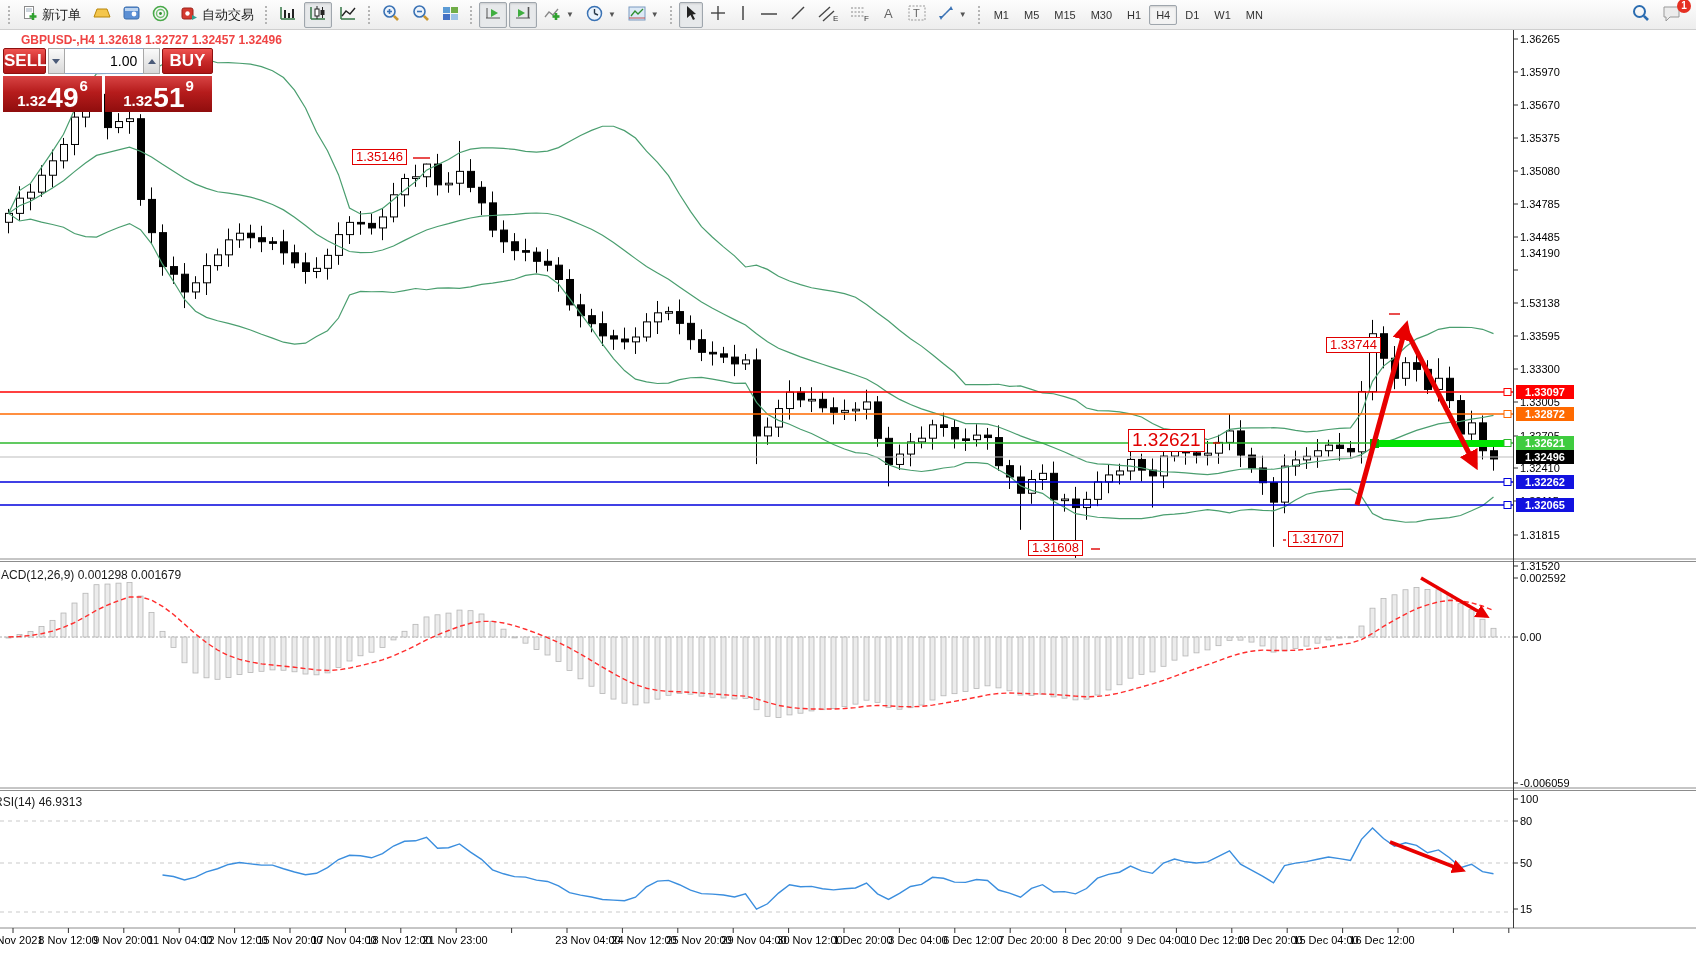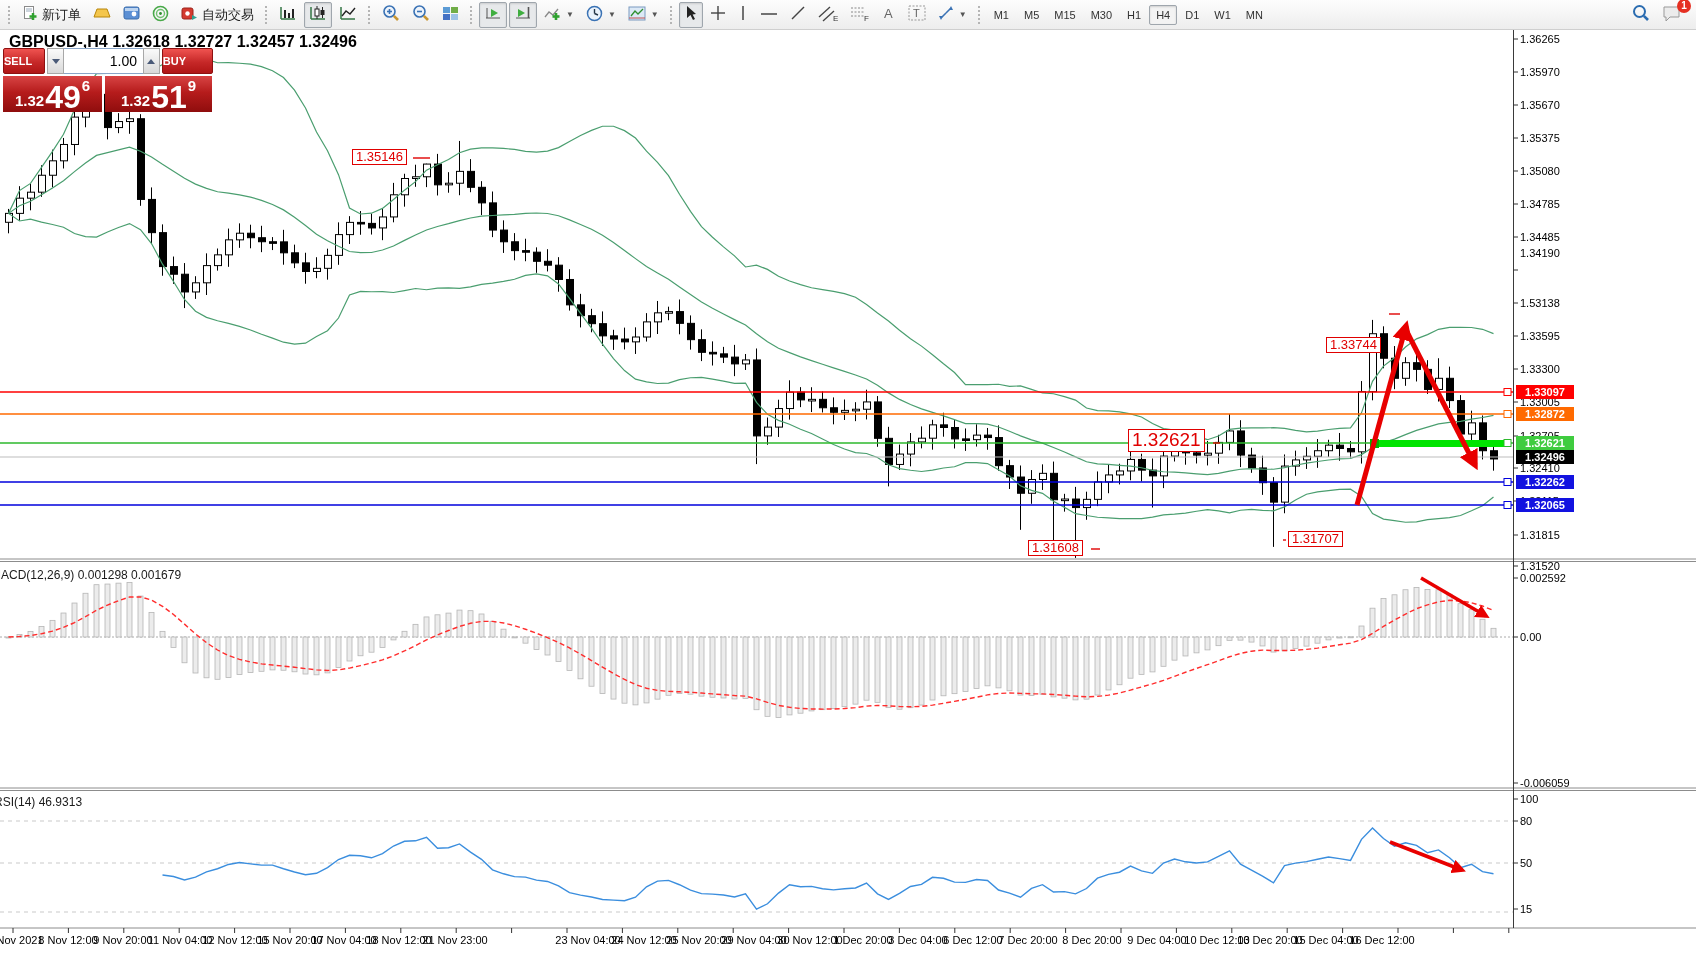--- a/index.html
+++ b/index.html
@@ -16,50 +16,50 @@
     border-radius:2px;font-size:13px;color:#222;cursor:default;white-space:nowrap;}
   .tbtn.pressed{border:1px solid #9fa6ad;background:#e7e9eb;box-shadow:inset 0 1px 2px rgba(0,0,0,.12);}
   .caret{font-size:8px;color:#555;margin-left:1px;}
   .tf{font-size:11px;color:#333;padding:3px 6px;border:1px solid transparent;border-radius:2px;}
   .tf.active{border:1px solid #9fa6ad;background:#f3f3f3;box-shadow:inset 0 1px 2px rgba(0,0,0,.15);}
   .spacer{flex:1;}
   .badge{position:absolute;top:-4px;right:-6px;background:#e53022;color:#fff;border-radius:50%;
     width:14px;height:14px;font-size:10px;line-height:14px;text-align:center;font-weight:bold;}
   
   #chart-svg{position:absolute;left:0;top:30px;z-index:1;}
-  .ohlc-title{position:absolute;left:9px;top:33px;font-size:16px;font-weight:600;color:#000000;z-index:5;}
+  .ohlc-title{position:absolute;left:21px;top:33px;font-size:12px;font-weight:600;color:#ef4444;z-index:5;}
   .pane-label{position:absolute;font-size:12px;color:#1a1a1a;z-index:5;}
   
   .axlab{position:absolute;left:1516px;width:58px;height:14px;line-height:14px;text-align:center;
     color:#fff;font-size:11px;font-weight:bold;z-index:6;}
   .tick-label{position:absolute;left:1520px;height:12px;line-height:12px;font-size:11px;color:#000;z-index:4;}
   .time-label{position:absolute;top:934px;font-size:11px;color:#000;transform:translateX(-50%);z-index:4;white-space:nowrap;}
   
   .anno{position:absolute;border:1.5px solid #e00000;color:#e00000;background:#fff;
     padding:0 3px;line-height:1.1;z-index:7;white-space:nowrap;}
   
   .panel{position:absolute;left:3px;top:48px;z-index:20;width:210px;}
   .row1{display:flex;height:26px;}
   .btn-red{background:linear-gradient(#ef5350,#c62828 55%,#b01515);border:1px solid #8e1010;color:#fff;
-    font-size:11px;font-weight:bold;text-align:left;line-height:24px;border-radius:2px;box-sizing:border-box;}
+    font-size:17px;font-weight:bold;text-align:center;line-height:24px;border-radius:2px;box-sizing:border-box;}
   .sell{width:43px;}
   .buy{width:52px;margin-left:2px;}
   .spin{width:17px;background:linear-gradient(#fafafa,#d9d9d9);border:1px solid #a8a8a8;box-sizing:border-box;
     display:flex;align-items:center;justify-content:center;}
   .spin .tri-d{width:0;height:0;border-left:4px solid transparent;border-right:4px solid transparent;border-top:5px solid #4a5a78;}
   .spin .tri-u{width:0;height:0;border-left:4px solid transparent;border-right:4px solid transparent;border-bottom:5px solid #4a5a78;}
   .vol{width:80px;background:#fff;border:1px solid #8aa5c8;border-left:none;border-right:none;
     font-size:14px;color:#000;text-align:right;padding:0 6px;line-height:24px;box-sizing:border-box;}
   .row2{display:flex;margin-top:2px;}
   .pricebox{background:linear-gradient(#d84444,#b61c1c 45%,#8f0d0d);color:#fff;height:36px;
     display:flex;align-items:flex-end;justify-content:center;padding-bottom:1px;box-sizing:border-box;}
   .pb-l{width:99px;}
   .pb-r{width:107px;margin-left:3px;}
   .p-small{font-size:15px;font-weight:bold;line-height:1;margin-bottom:3px;}
-  .p-big{font-size:32px;font-weight:bold;line-height:.88;margin:0 1px;}
+  .p-big{font-size:28px;font-weight:bold;line-height:.88;margin:0 1px;}
   .p-sup{font-size:15px;font-weight:bold;line-height:1;align-self:flex-start;margin-top:2px;}
   svg text{font-family:"Liberation Sans",sans-serif;}
 </style>
 </head>
 <body>
 
 <div class="toolbar">
   <div class="grip"></div>
 
   <div class="tbtn">

